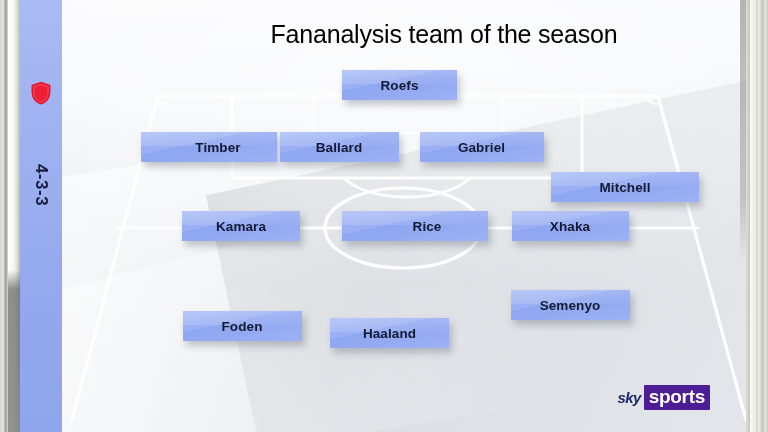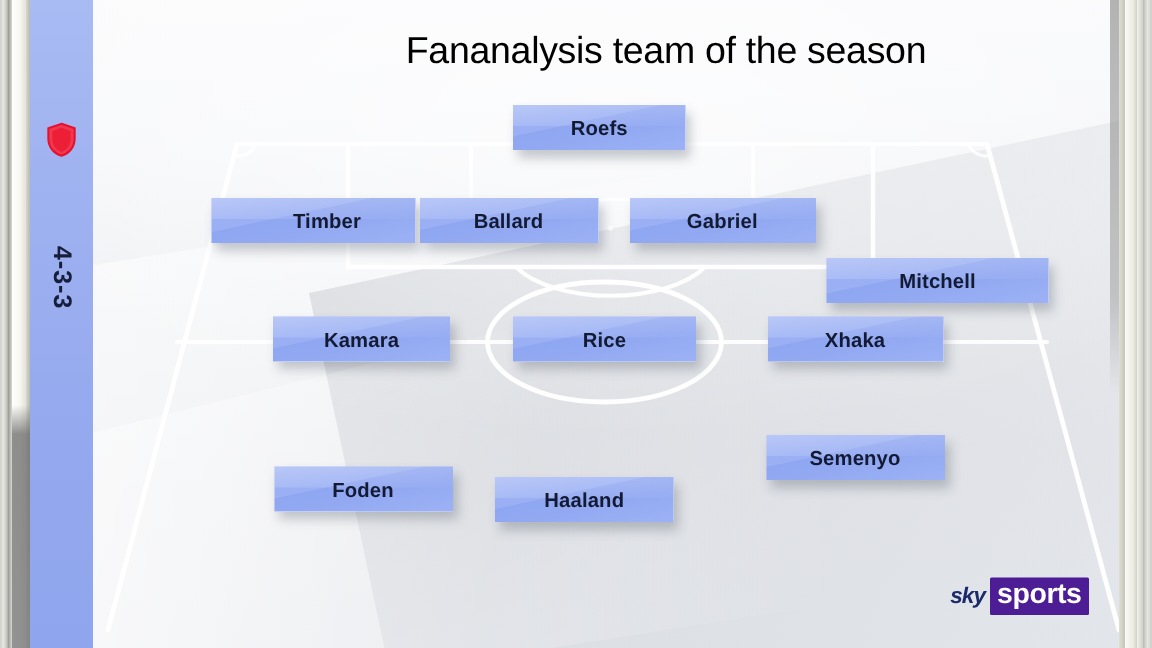--- a/index.html
+++ b/index.html
@@ -73,21 +73,21 @@
     font-size:13.5px;font-weight:bold;color:#131a33;letter-spacing:.1px;white-space:nowrap;
   }
 
   
   #page-title{
     position:absolute;left:62px;top:20px;width:764px;text-align:center;
     font-size:25px;font-weight:normal;color:#000000;letter-spacing:-.2px;
   }
 
   
-  #logo{position:absolute;right:42px;bottom:22px;display:flex;align-items:center;gap:3px;}
+  #logo{position:absolute;right:58px;bottom:22px;display:flex;align-items:center;gap:3px;}
   #logo-sky{font-size:15px;font-weight:bold;font-style:italic;color:#1b2a6b;letter-spacing:-.6px;}
   #logo-sports{font-size:19px;font-weight:bold;color:#ffffff;background:#4c1d95;
     padding:1px 5px 2px 5px;letter-spacing:-.3px;border-radius:1px;}
 </style>
 </head>
 <body>
 
 <div id="stage">
 
   <div id="pitch">
@@ -135,21 +135,21 @@
       </div>
       <div class="chip" style="left: 419.5px; top: 132px; width: 124px;">
         <span>Gabriel</span>
       </div>
       <div class="chip" style="left: 551px; top: 132px; width: 148px; margin-top: 40px;">
         <span>Mitchell</span>
       </div>
       <div class="chip" style="left: 182px; top: 211px; width: 118px;">
         <span>Kamara</span>
       </div>
-      <div class="chip" style="left: 342px; top: 211px; width: 122px;">
+      <div class="chip" style="left: 342px; top: 211px; width: 122px; padding-left: 24px;">
         <span>Rice</span>
       </div>
       <div class="chip" style="left: 511.5px; top: 211px; width: 117px;">
         <span>Xhaka</span>
       </div>
       <div class="chip" style="left: 182.5px; top: 311px; width: 119px;">
         <span>Foden</span>
       </div>
       <div class="chip" style="left: 330px; top: 318px; width: 119px;">
         <span>Haaland</span>

